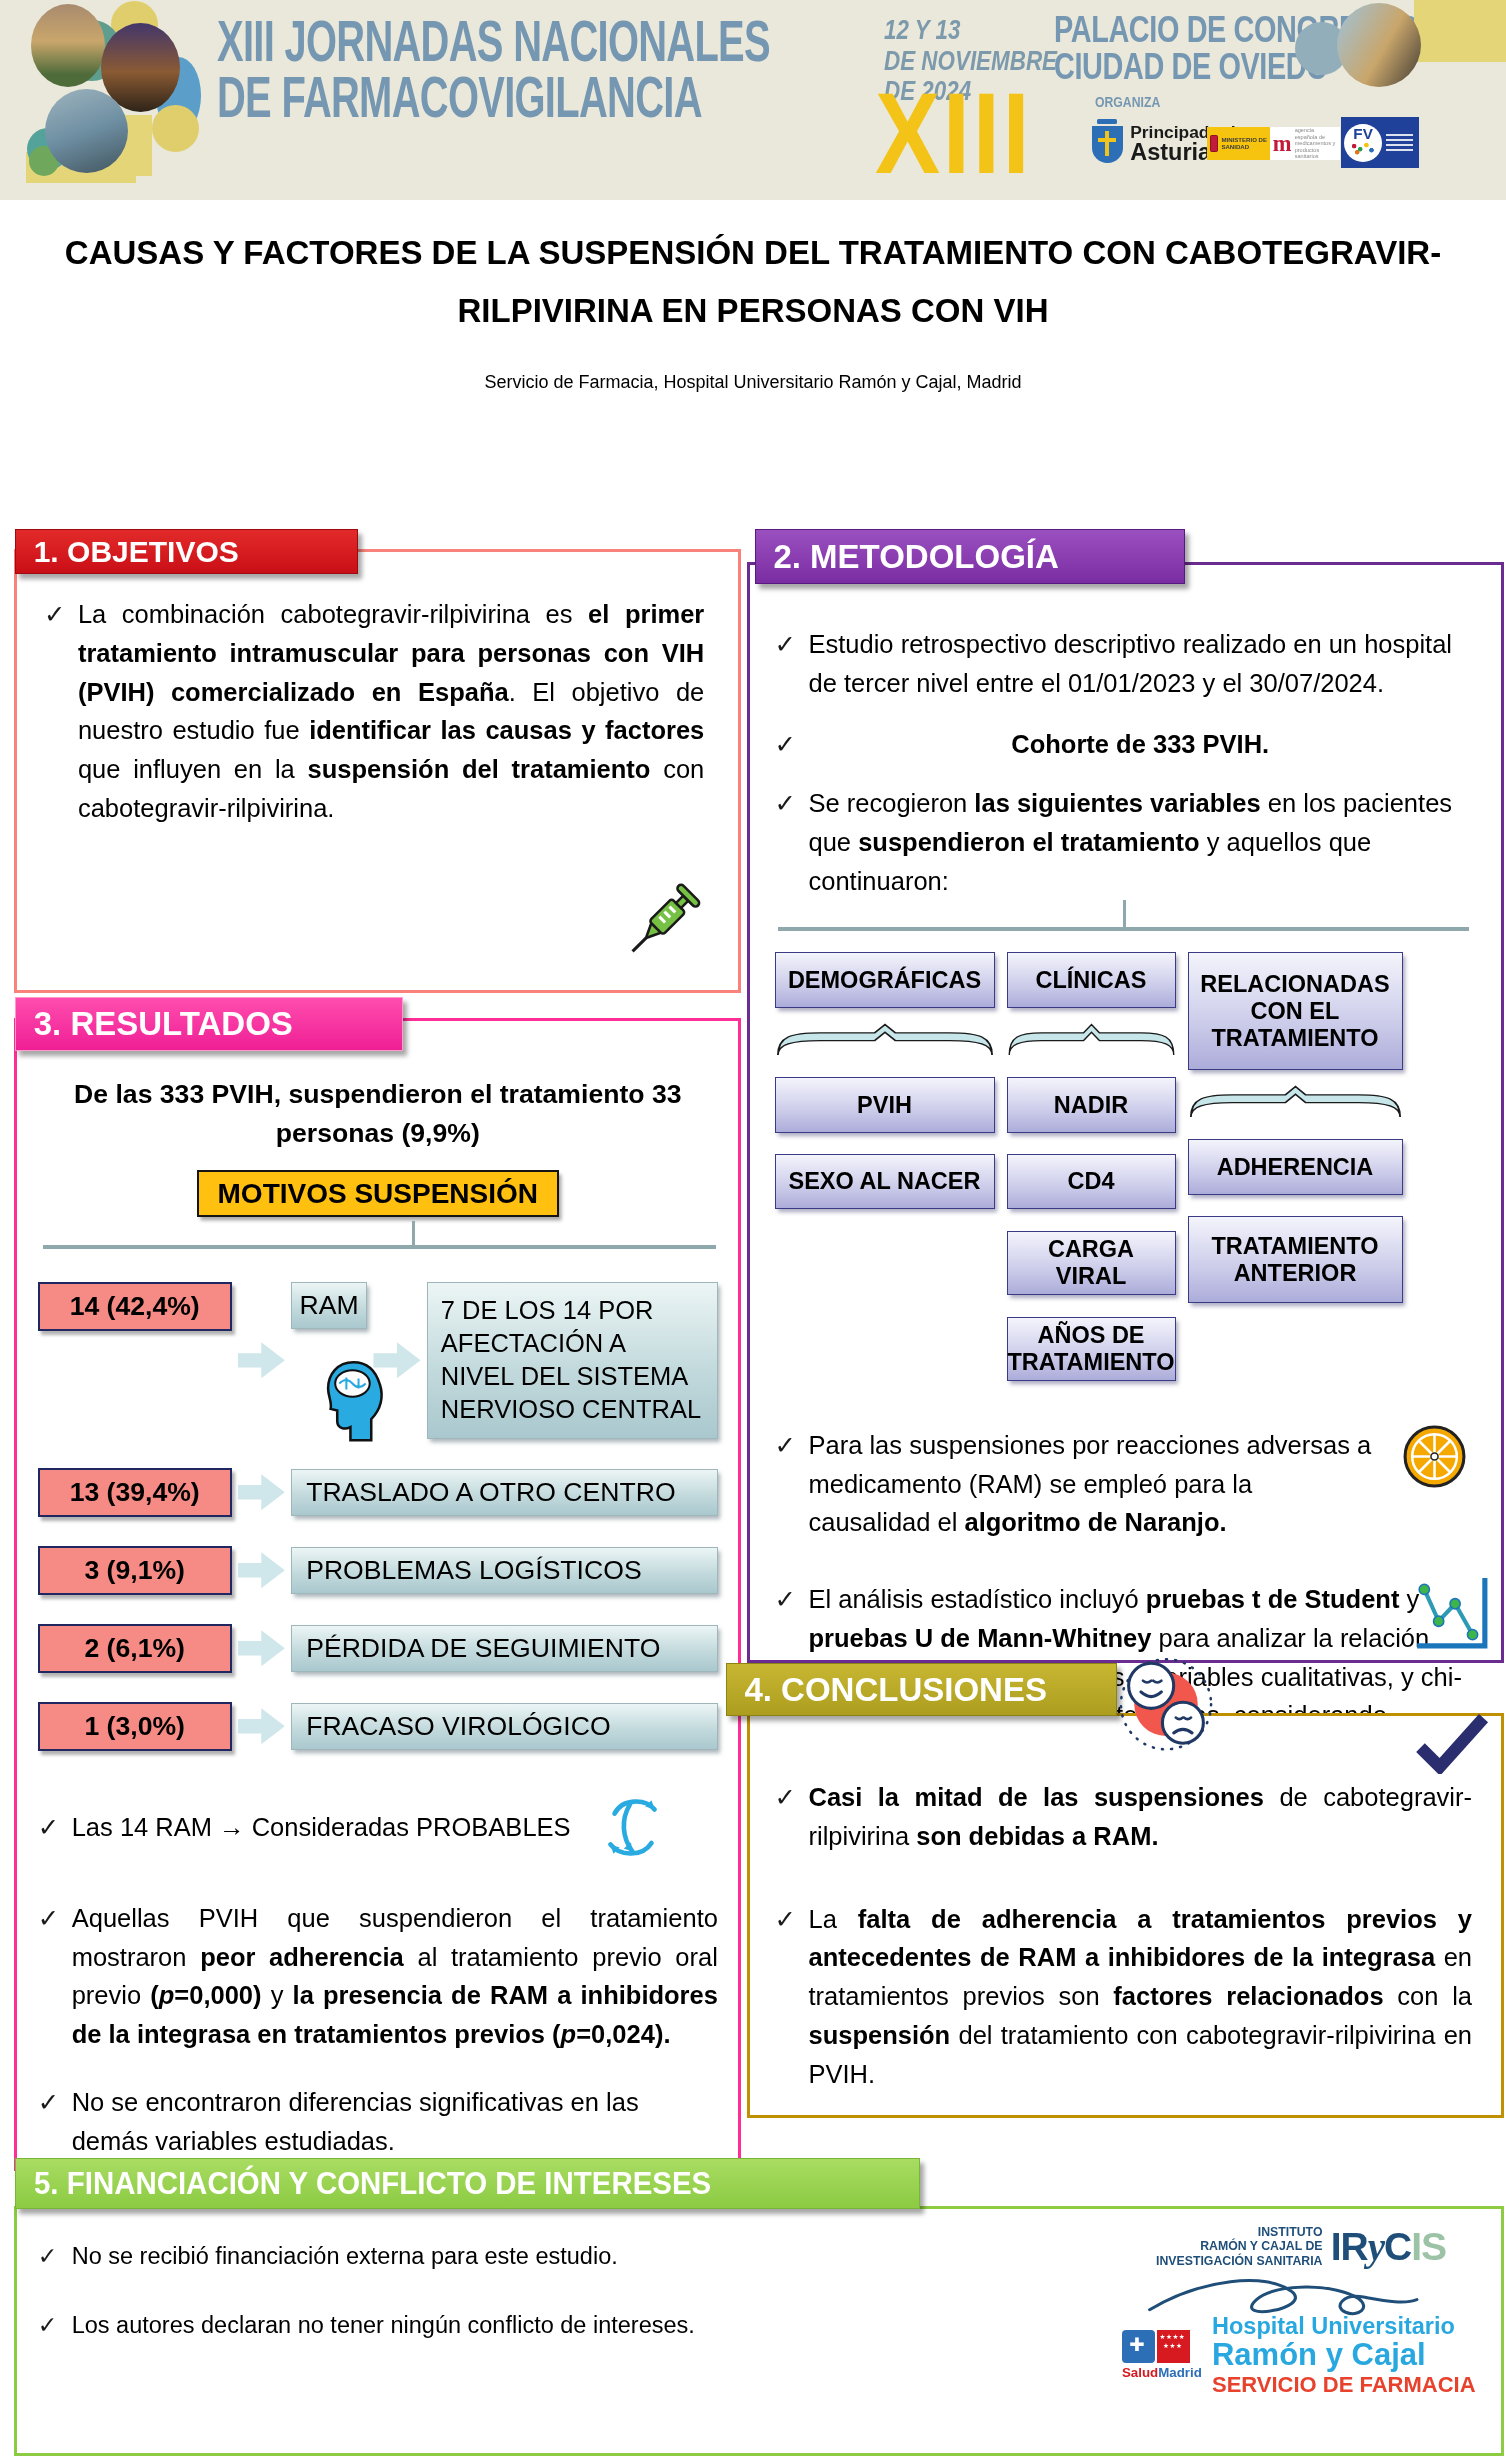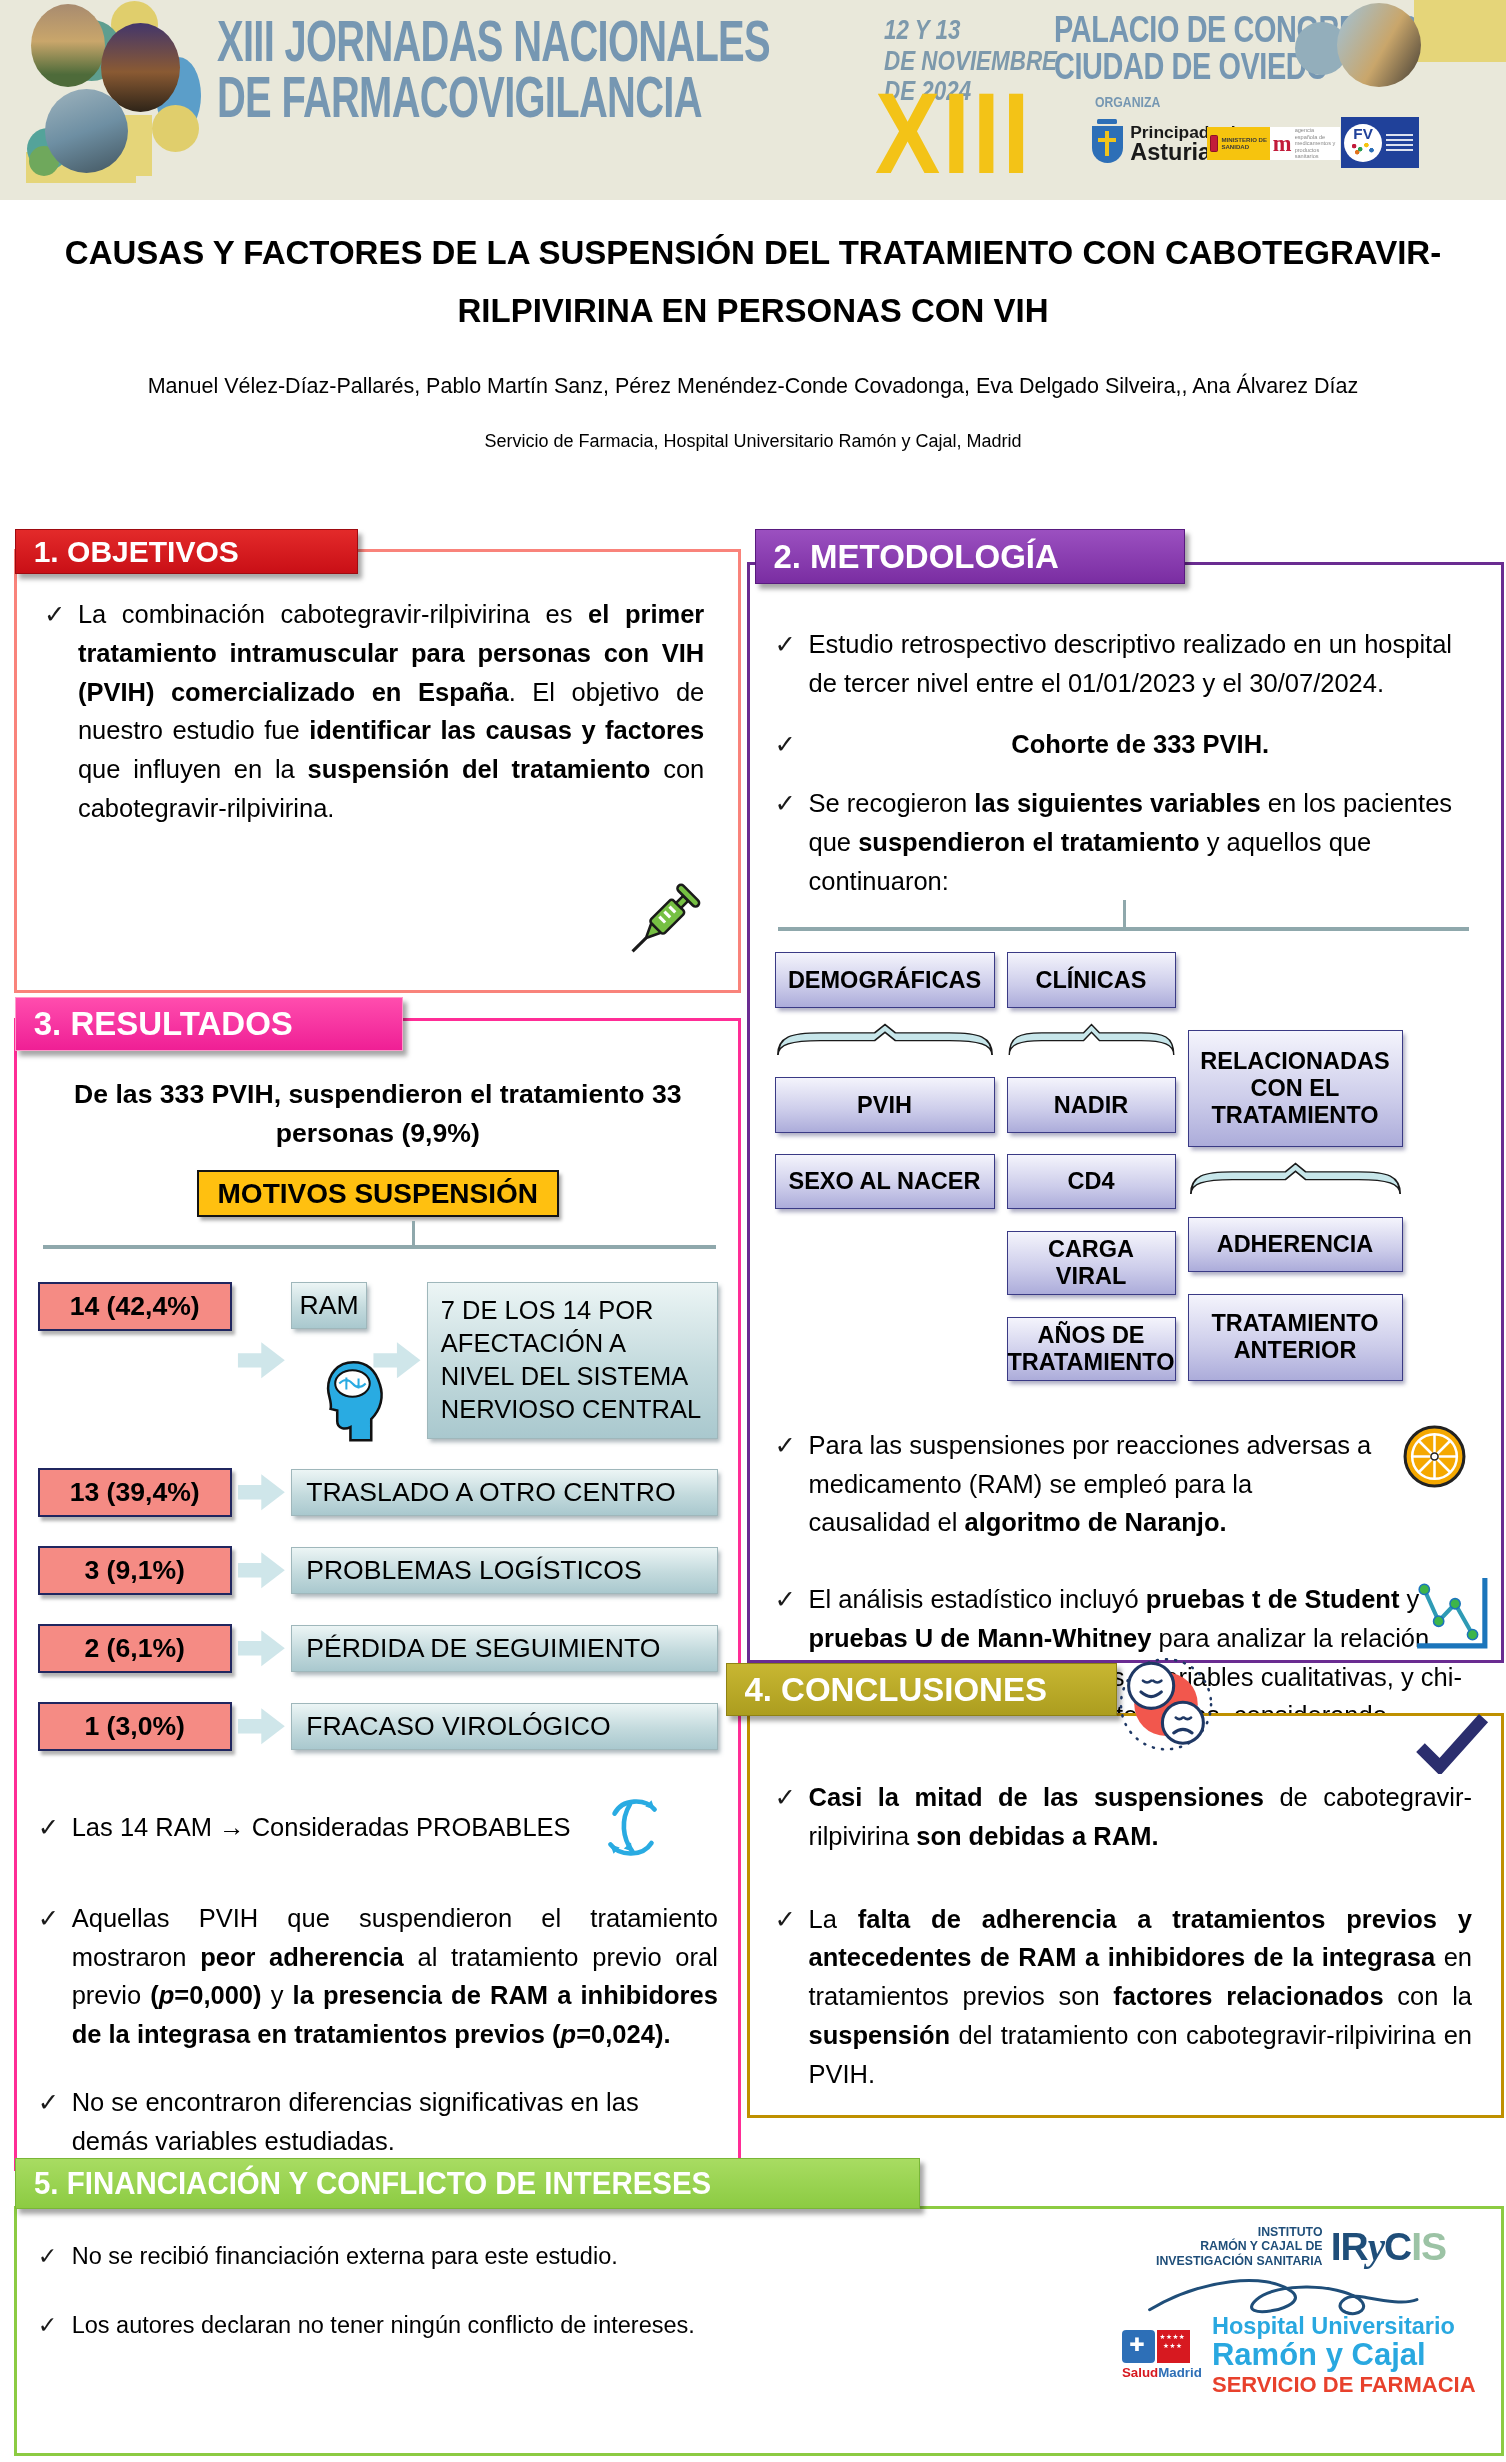--- a/index.html
+++ b/index.html
@@ -75,21 +75,21 @@
   #p2{left:747px;top:562px;width:751px;height:1095px;border:3.6px solid #6A2C91;}
   #h2{left:755px;top:529px;width:411px;height:53px;font-size:33px;
       background:linear-gradient(180deg,#9B50C0,#7A2DA2);border:1px solid #581A7E;}
   #p2 .inner{padding:60px 29px 0 24.5px;}
   .gap1{height:22.5px;} .gap2{height:20.4px;}
   .tree{position:relative;height:49px;}
   .tree .tstub{position:absolute;left:50%;top:0;width:3.1px;height:26.6px;background:#8FA8AC;}
   .tree .tline{position:absolute;left:3.1px;right:3.1px;top:26.6px;height:3.6px;background:#8FA8AC;}
   .vars{display:flex;gap:12px;margin-top:3.1px;}
   .vcol{display:flex;flex-direction:column;align-items:stretch;}
-  .vcol1{width:220px;} .vcol2{width:169px;} .vcol3{width:215px;justify-content:flex-end;}
+  .vcol1{width:220px;} .vcol2{width:169px;} .vcol3{width:215px;}
   .vbox{background:linear-gradient(180deg,#F4F4FC 0%,#CCCCEA 60%,#ACACDA 100%);
         border:1.5px solid #3A3A85;box-shadow:3.1px 3.6px 4.1px rgba(70,70,120,.45);
         font-weight:bold;font-size:23.5px;color:#000;text-align:center;
         display:flex;align-items:center;justify-content:center;line-height:1.15;}
   .vhead{min-height:45px;padding:4.1px 3.1px;}
   .vitem{min-height:45px;margin-top:21.5px;padding:4.1px 3.1px;}
   .brace{margin-top:15.3px;height:33px;width:100%;}
   .naranjo-row{position:relative;margin-top:45px;padding-right:97px;}
   .lemon{position:absolute;right:4.1px;top:-3.1px;}
   .stats-row{position:relative;margin-top:38px;}
@@ -250,21 +250,20 @@
     <div class="circ" style="left:1295px;top:21.5px;width:53px;height:53px;background:#93AEBB;"></div>
     <div class="sq" style="left:1414px;top:0;width:92px;height:62px;background:#E5D579;"></div>
     <div class="circ" style="left:1337px;top:3.1px;width:84px;height:84px;background:linear-gradient(120deg,#9FC3DC 0%,#C9A66B 55%,#3F3A33 100%);"></div>
   </header>
 
   <section class="title-block">
     <h1>
       <span>CAUSAS Y FACTORES DE LA SUSPENSIÓN DEL TRATAMIENTO CON CABOTEGRAVIR-</span><br>
       <span>RILPIVIRINA EN PERSONAS CON VIH</span>
     </h1>
-    <div class="authors">Manuel Vélez-Díaz-Pallarés,  Pablo Martín Sanz, Pérez Menéndez-Conde Covadonga, Eva Delgado Silveira,, Ana Álvarez Díaz</div>
     <div class="affil">Servicio de Farmacia, Hospital Universitario Ramón y Cajal, Madrid</div>
   </section>
 
   <section class="panel" id="p1">
     <div class="inner">
       <div class="bullet">
         <span class="check">✓</span>
         <p class="btxt">La combinación cabotegravir-rilpivirina es <b>el primer tratamiento intramuscular para personas con VIH (PVIH) comercializado en España</b>. El objetivo de nuestro estudio fue <b>identificar las causas y factores</b> que influyen en la <b>suspensión del tratamiento</b> con cabotegravir-rilpivirina.</p>
       </div>
     </div>

